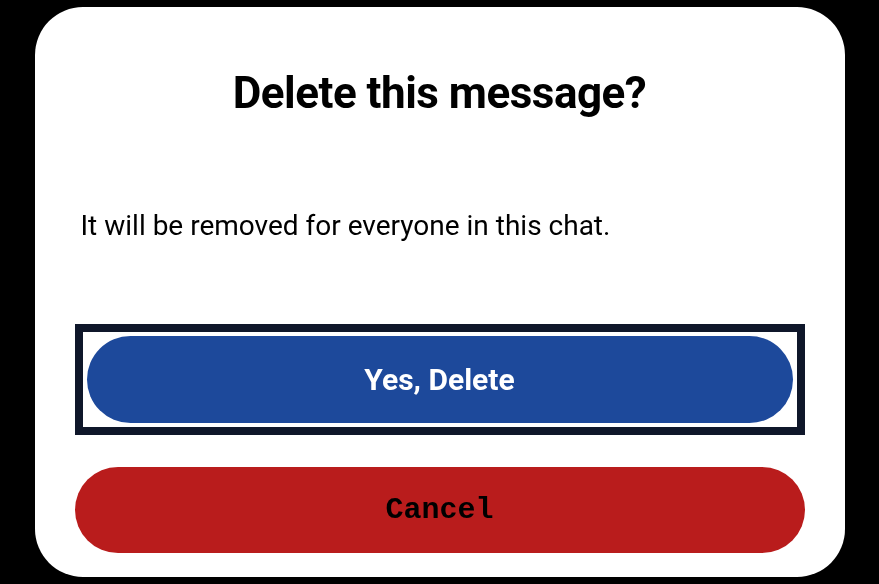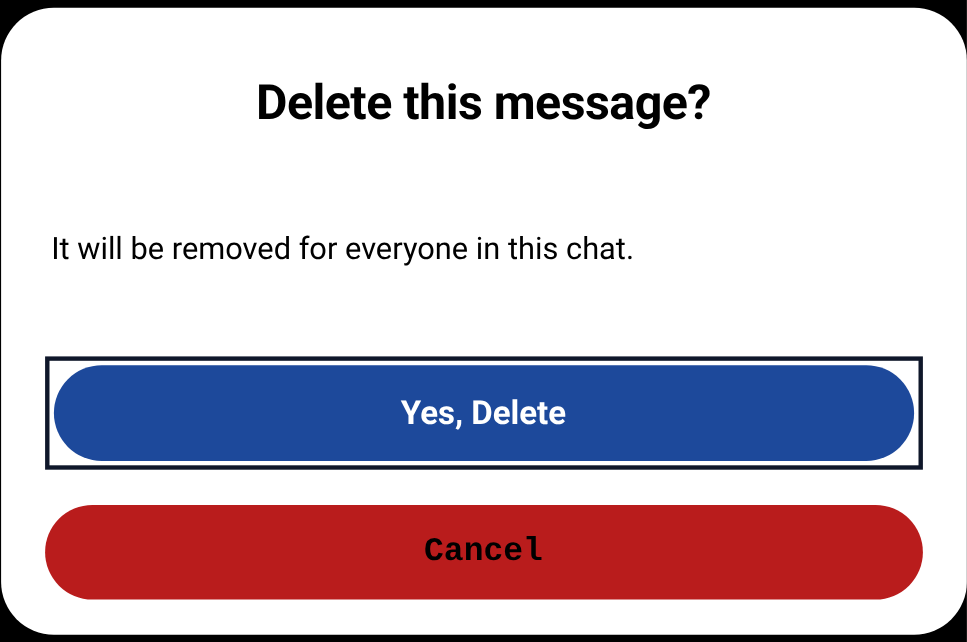--- a/index.html
+++ b/index.html
@@ -12,21 +12,21 @@
       width: 879px;
       height: 584px;
       background: #000;
       font-family: -apple-system, BlinkMacSystemFont, 'Segoe UI', Roboto, Helvetica, Arial, sans-serif;
       display: flex;
       align-items: center;
       justify-content: center;
     }
     
     .dialog {
-      width: 878px;
+      width: 810px;
       height: 570px;
       background: #fff;
       border-radius: 48px;
       padding: 60px 40px 30px 40px;
       display: flex;
       flex-direction: column;
     }
     
     .title {
       font-size: 44px;
@@ -46,21 +46,21 @@
     }
     
     .actions {
       margin-top: 82px;
       display: flex;
       flex-direction: column;
       gap: 32px;
     }
     
     .highlight-box {
-      border: 4px solid #0f172a;
+      border: 8px solid #0f172a;
       padding: 4px;
     }
     
     .btn {
       width: 100%;
       border: none;
       border-radius: 50px;
       font-size: 30px;
       font-weight: 700;
       cursor: pointer;

